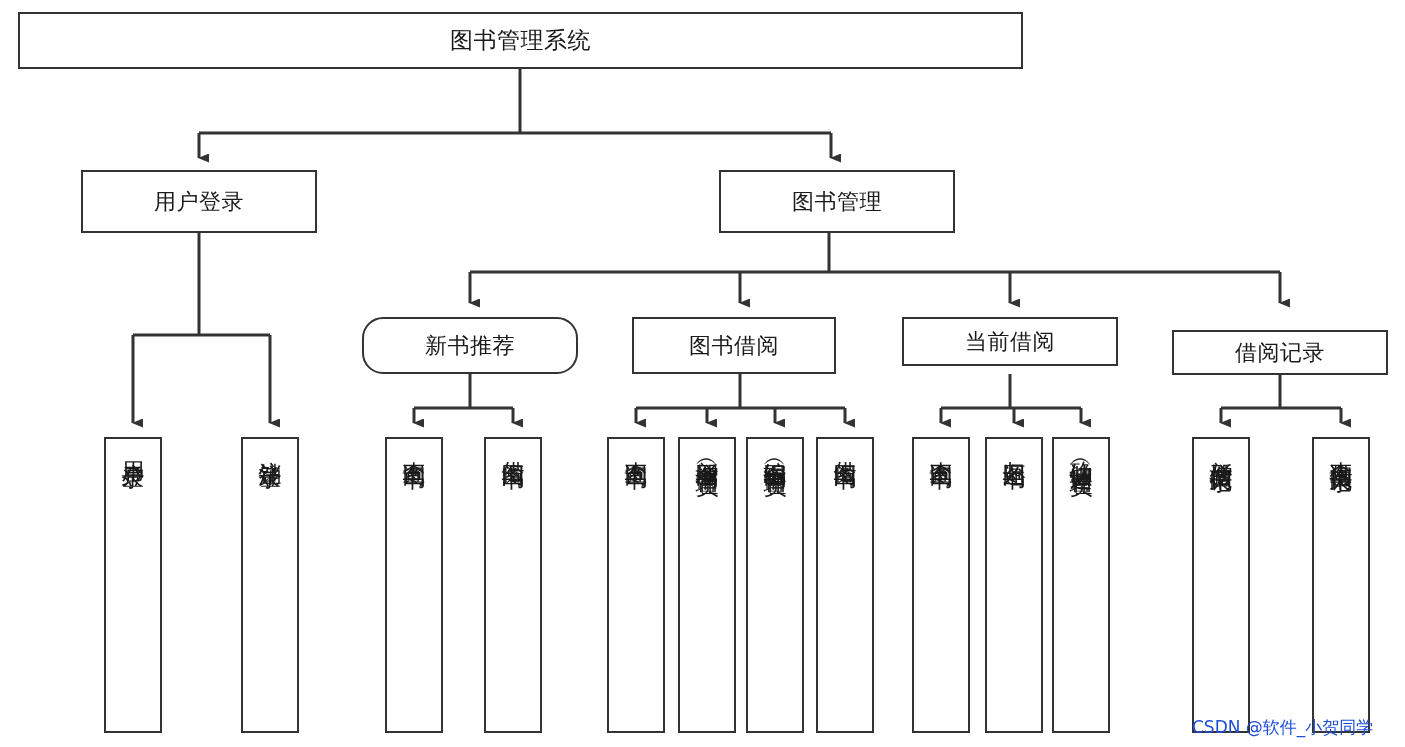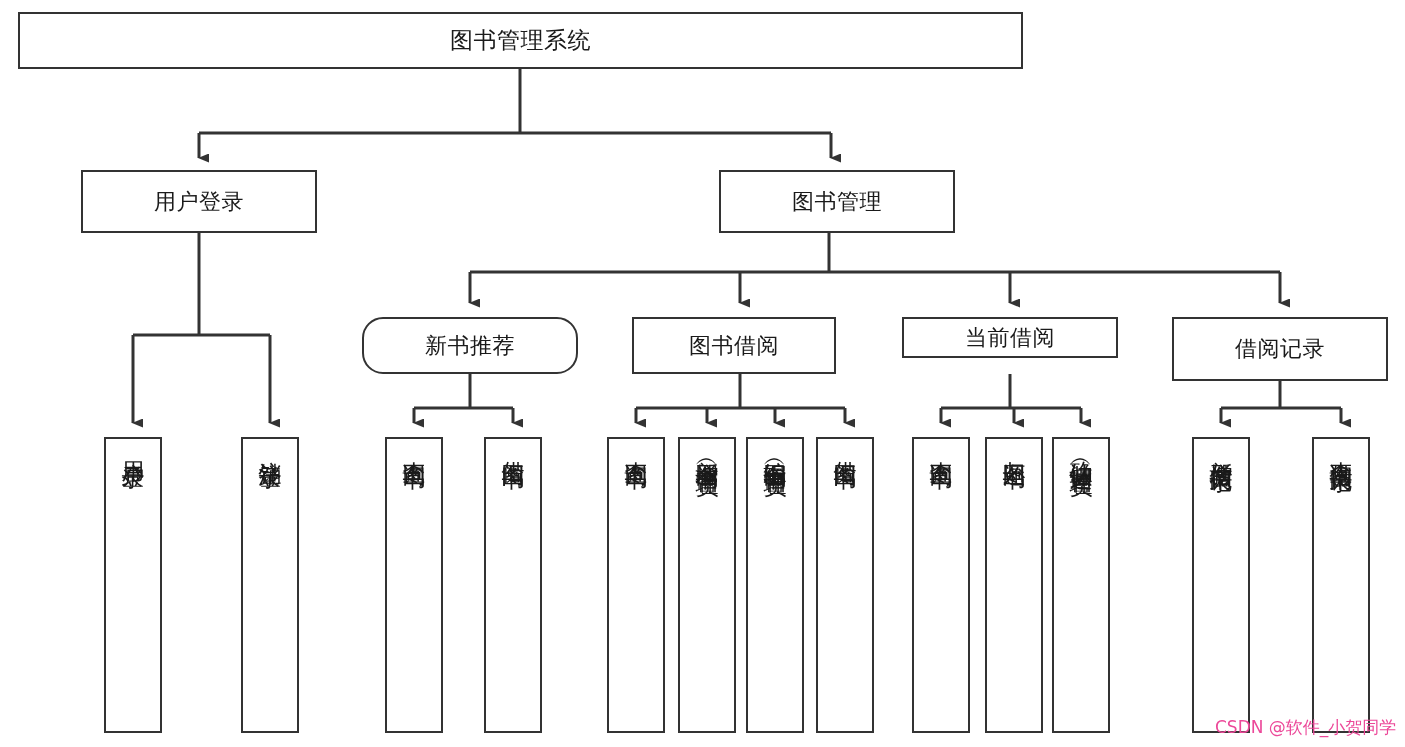--- a/index.html
+++ b/index.html
@@ -59,25 +59,24 @@
   .node.vert .label {
     writing-mode: vertical-rl;
     text-orientation: upright;
     font-size: 23px;
     line-height: 1.0;
     letter-spacing: 2px;
     white-space: nowrap;
   }
   .watermark {
     position: absolute;
-    color: #ec4899;
+    color: #1d4ed8;
     font-size: 17px;
     white-space: nowrap;
     font-family: "DejaVu Sans", "Liberation Sans", sans-serif;
-    padding-left: 23px;
   }
 </style>
 </head>
 <body>
 
 <div id="canvas">
 
   <svg class="edges" viewBox="0 0 1405 747" xmlns="http://www.w3.org/2000/svg">
     <defs>
       <marker id="arrow" markerWidth="9" markerHeight="11" refX="4.5" refY="10" orient="auto" markerUnits="userSpaceOnUse">
@@ -153,25 +152,25 @@
   </div>
 
   <div class="node horiz" style="left:362px; top:317px; width:216px; height:57px;border-radius:21px;">
     <span class="label">新书推荐</span>
   </div>
 
   <div class="node horiz" style="left:632px; top:317px; width:204px; height:57px;">
     <span class="label">图书借阅</span>
   </div>
 
-  <div class="node horiz" style="left:902px; top:317px; width:216px; height:41px;">
+  <div class="node horiz" style="left:902px; top:317px; width:216px; height:49px;">
     <span class="label">当前借阅</span>
   </div>
 
-  <div class="node horiz" style="left:1172px; top:317px; width:216px; height:64px;">
+  <div class="node horiz" style="left:1172px; top:330px; width:216px; height:45px;">
     <span class="label">借阅记录</span>
   </div>
 
   <div class="node vert" style="left:104px; top:437px; width:58px; height:296px;">
     <span class="label">用户登录</span>
   </div>
 
   <div class="node vert" style="left:241px; top:437px; width:58px; height:296px;">
     <span class="label">注销登录</span>
   </div>

